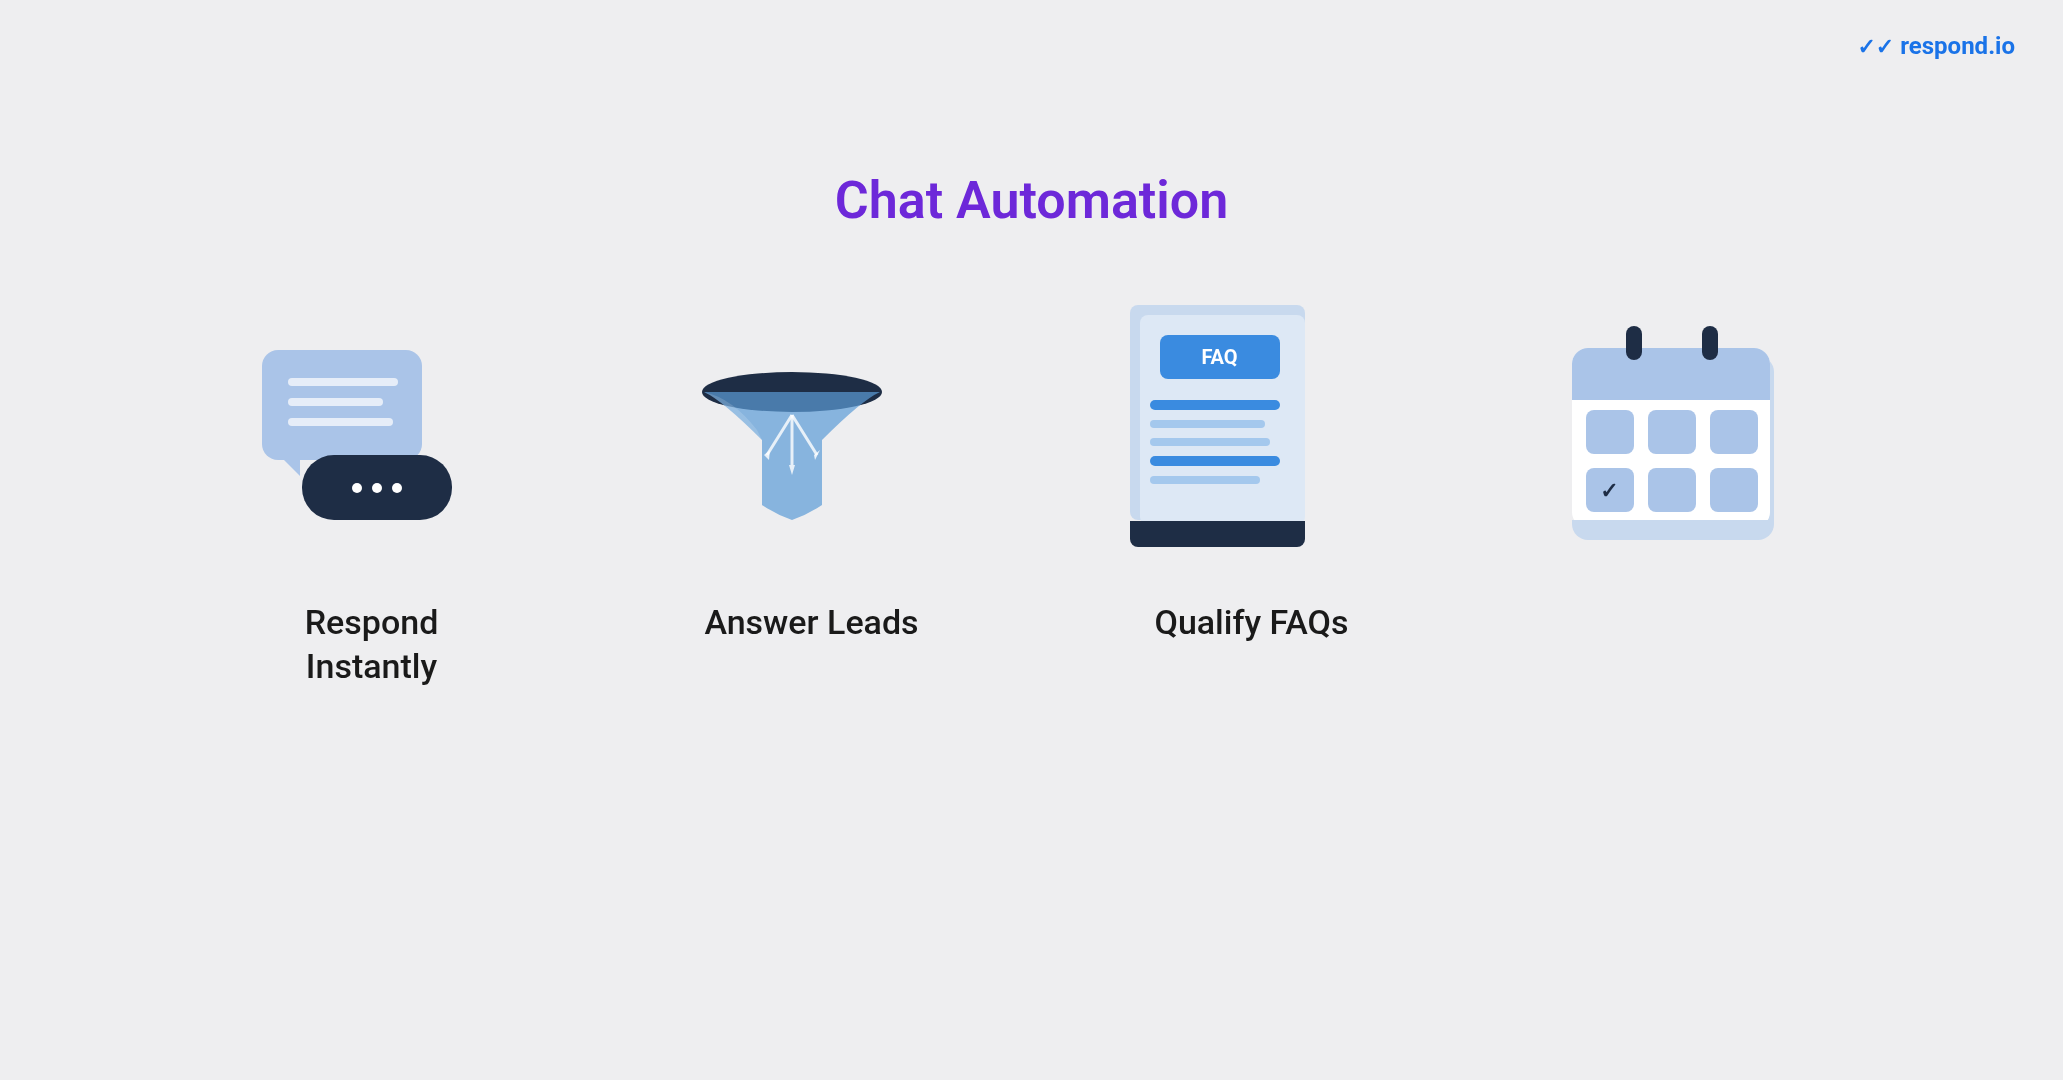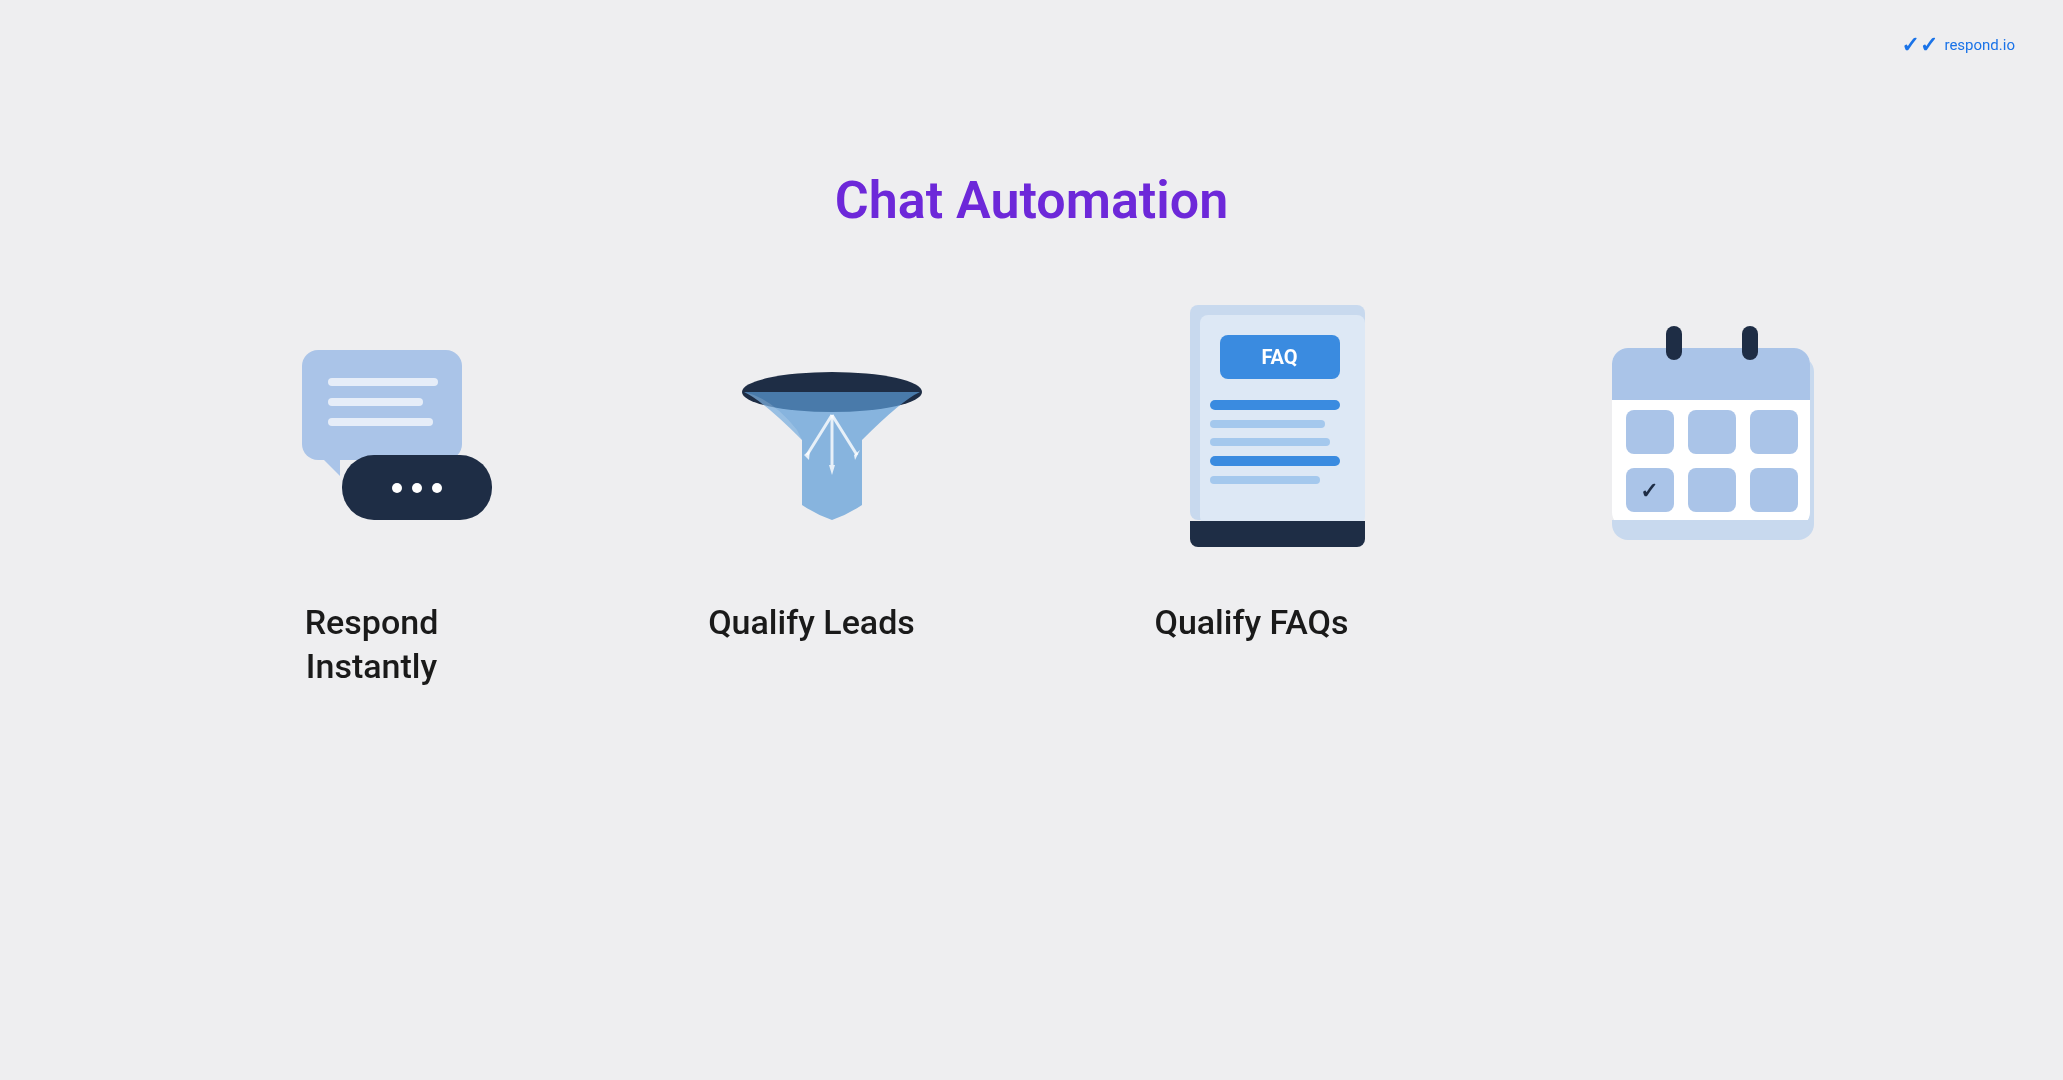--- a/index.html
+++ b/index.html
@@ -23,22 +23,22 @@
     }
 
     .logo-checkmark {
       color: #1a73e8;
       font-size: 22px;
       font-weight: 700;
     }
 
     .logo-text {
       color: #1a2b4a;
-      font-size: 15px;
-      font-weight: 400;
+      font-size: 24px;
+      font-weight: 700;
     }
 
     .logo-text span {
       color: #1a73e8;
     }
 
     .main-title {
       text-align: center;
       font-size: 52px;
       font-weight: 600;
@@ -65,21 +65,21 @@
       flex-direction: column;
       align-items: center;
       width: 320px;
     }
 
     .card-icon {
       width: 260px;
       height: 260px;
       display: flex;
       align-items: center;
-      justify-content: flex-end;
+      justify-content: flex-start;
       margin-bottom: 40px;
     }
 
     .card-label {
       font-size: 34px;
       font-weight: 500;
       color: #1a1a1a;
       text-align: center;
       line-height: 1.3;
     }
@@ -220,21 +220,21 @@
           <line x1="110" y1="95" x2="135" y2="135" stroke="white" stroke-width="3" opacity="0.8"></line>
 
           <polygon points="82,135 88,130 87,140" fill="white" opacity="0.8"></polygon>
           <polygon points="107,145 113,145 110,155" fill="white" opacity="0.8"></polygon>
           <polygon points="132,135 138,130 133,140" fill="white" opacity="0.8"></polygon>
 
           <path d="M 22 72 Q 50 78 75 110 L 80 120 Q 40 80 22 72 Z" fill="white" opacity="0.15"></path>
         </svg>
       </div>
     </div>
-    <div class="card-label">Qualify Leads</div>
+    <div class="card-label">Answer Leads</div>
   </div>
 
   <div class="card">
     <div class="card-icon">
       <div class="faq-wrapper" style="position:relative; width:200px; height:250px;">
 
         <div style="position:absolute; top:0; left:8px; width:175px; height:215px; background:#c8d9ee; border-radius:8px; z-index:0;"></div>
 
         <div style="position:absolute; top:10px; left:18px; width:165px; height:210px; background:#dde8f5; border-radius:8px; z-index:1;"></div>
 

